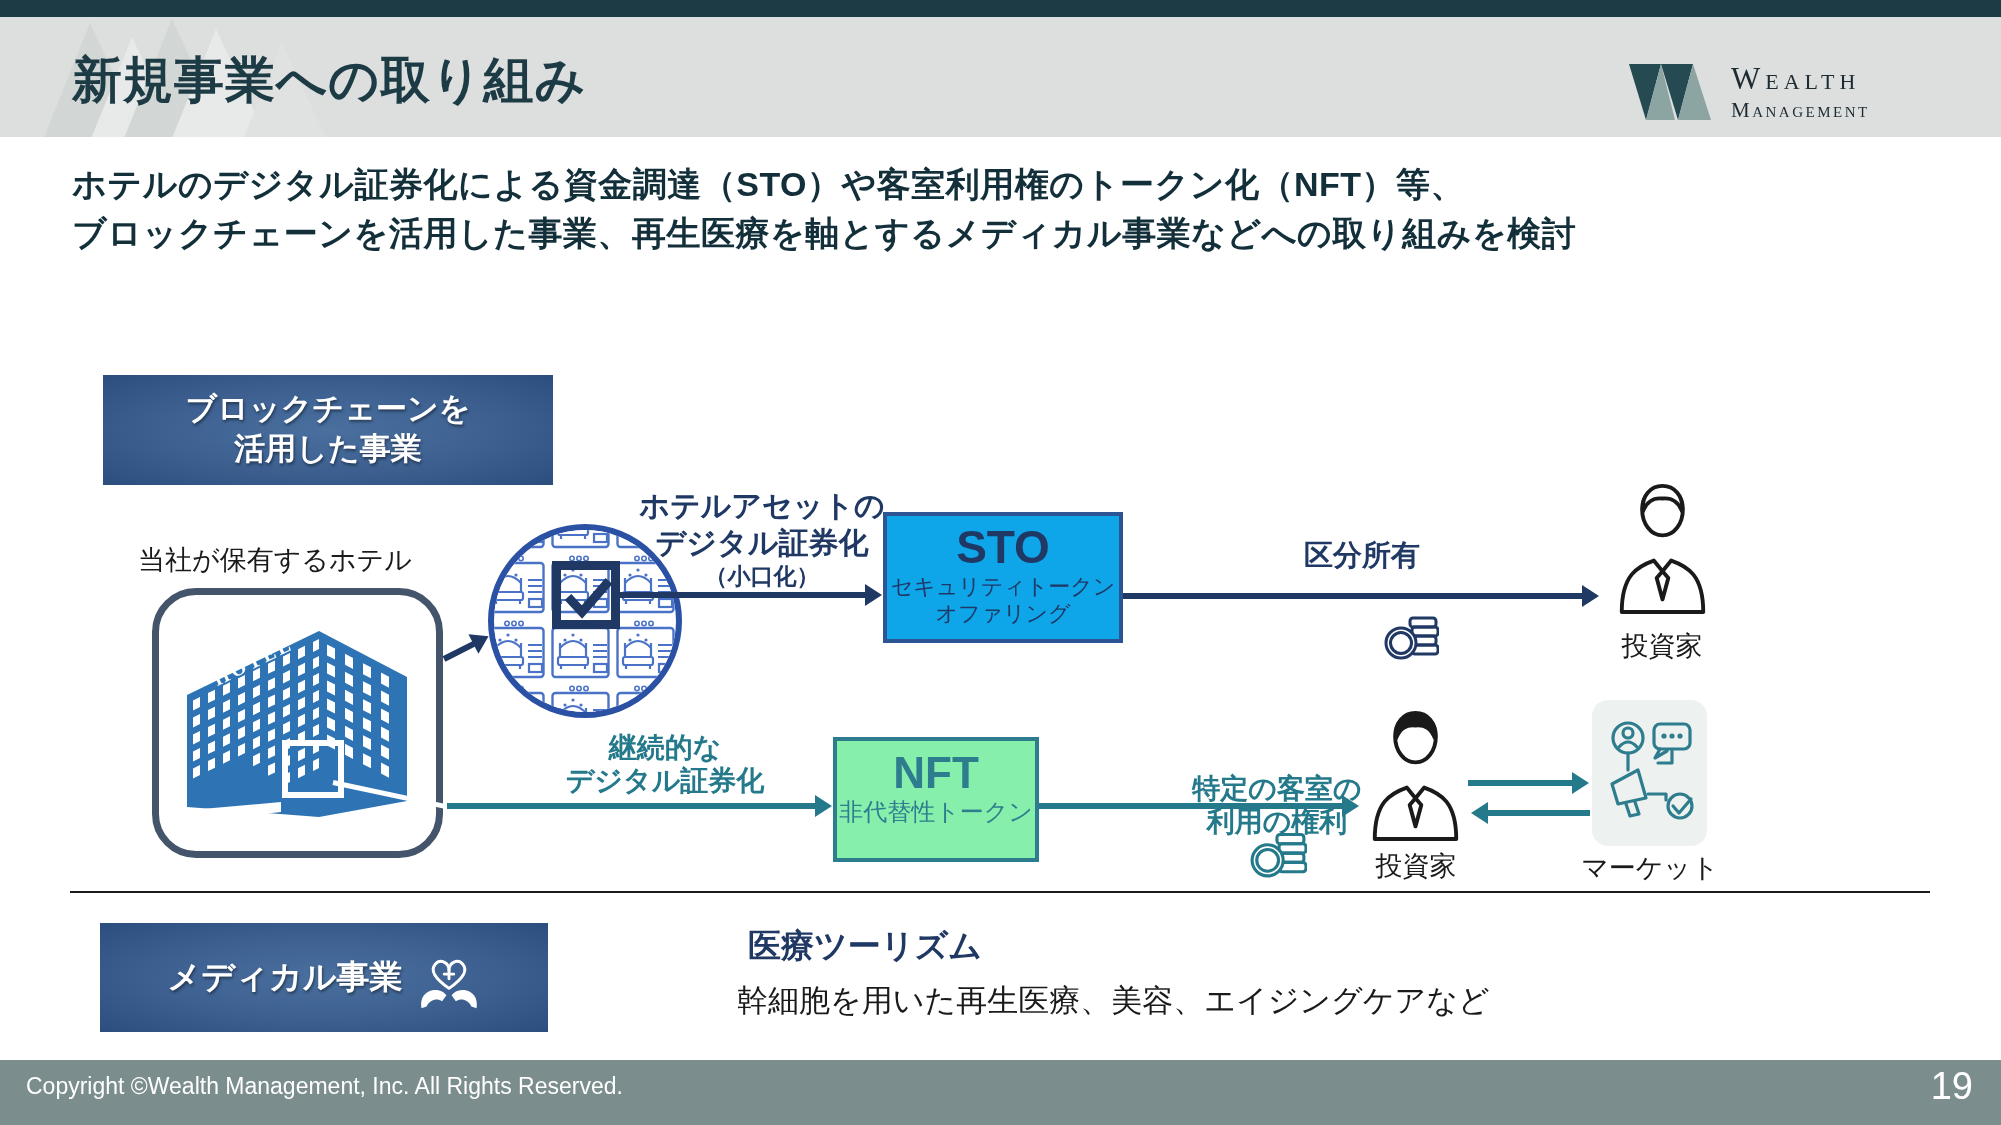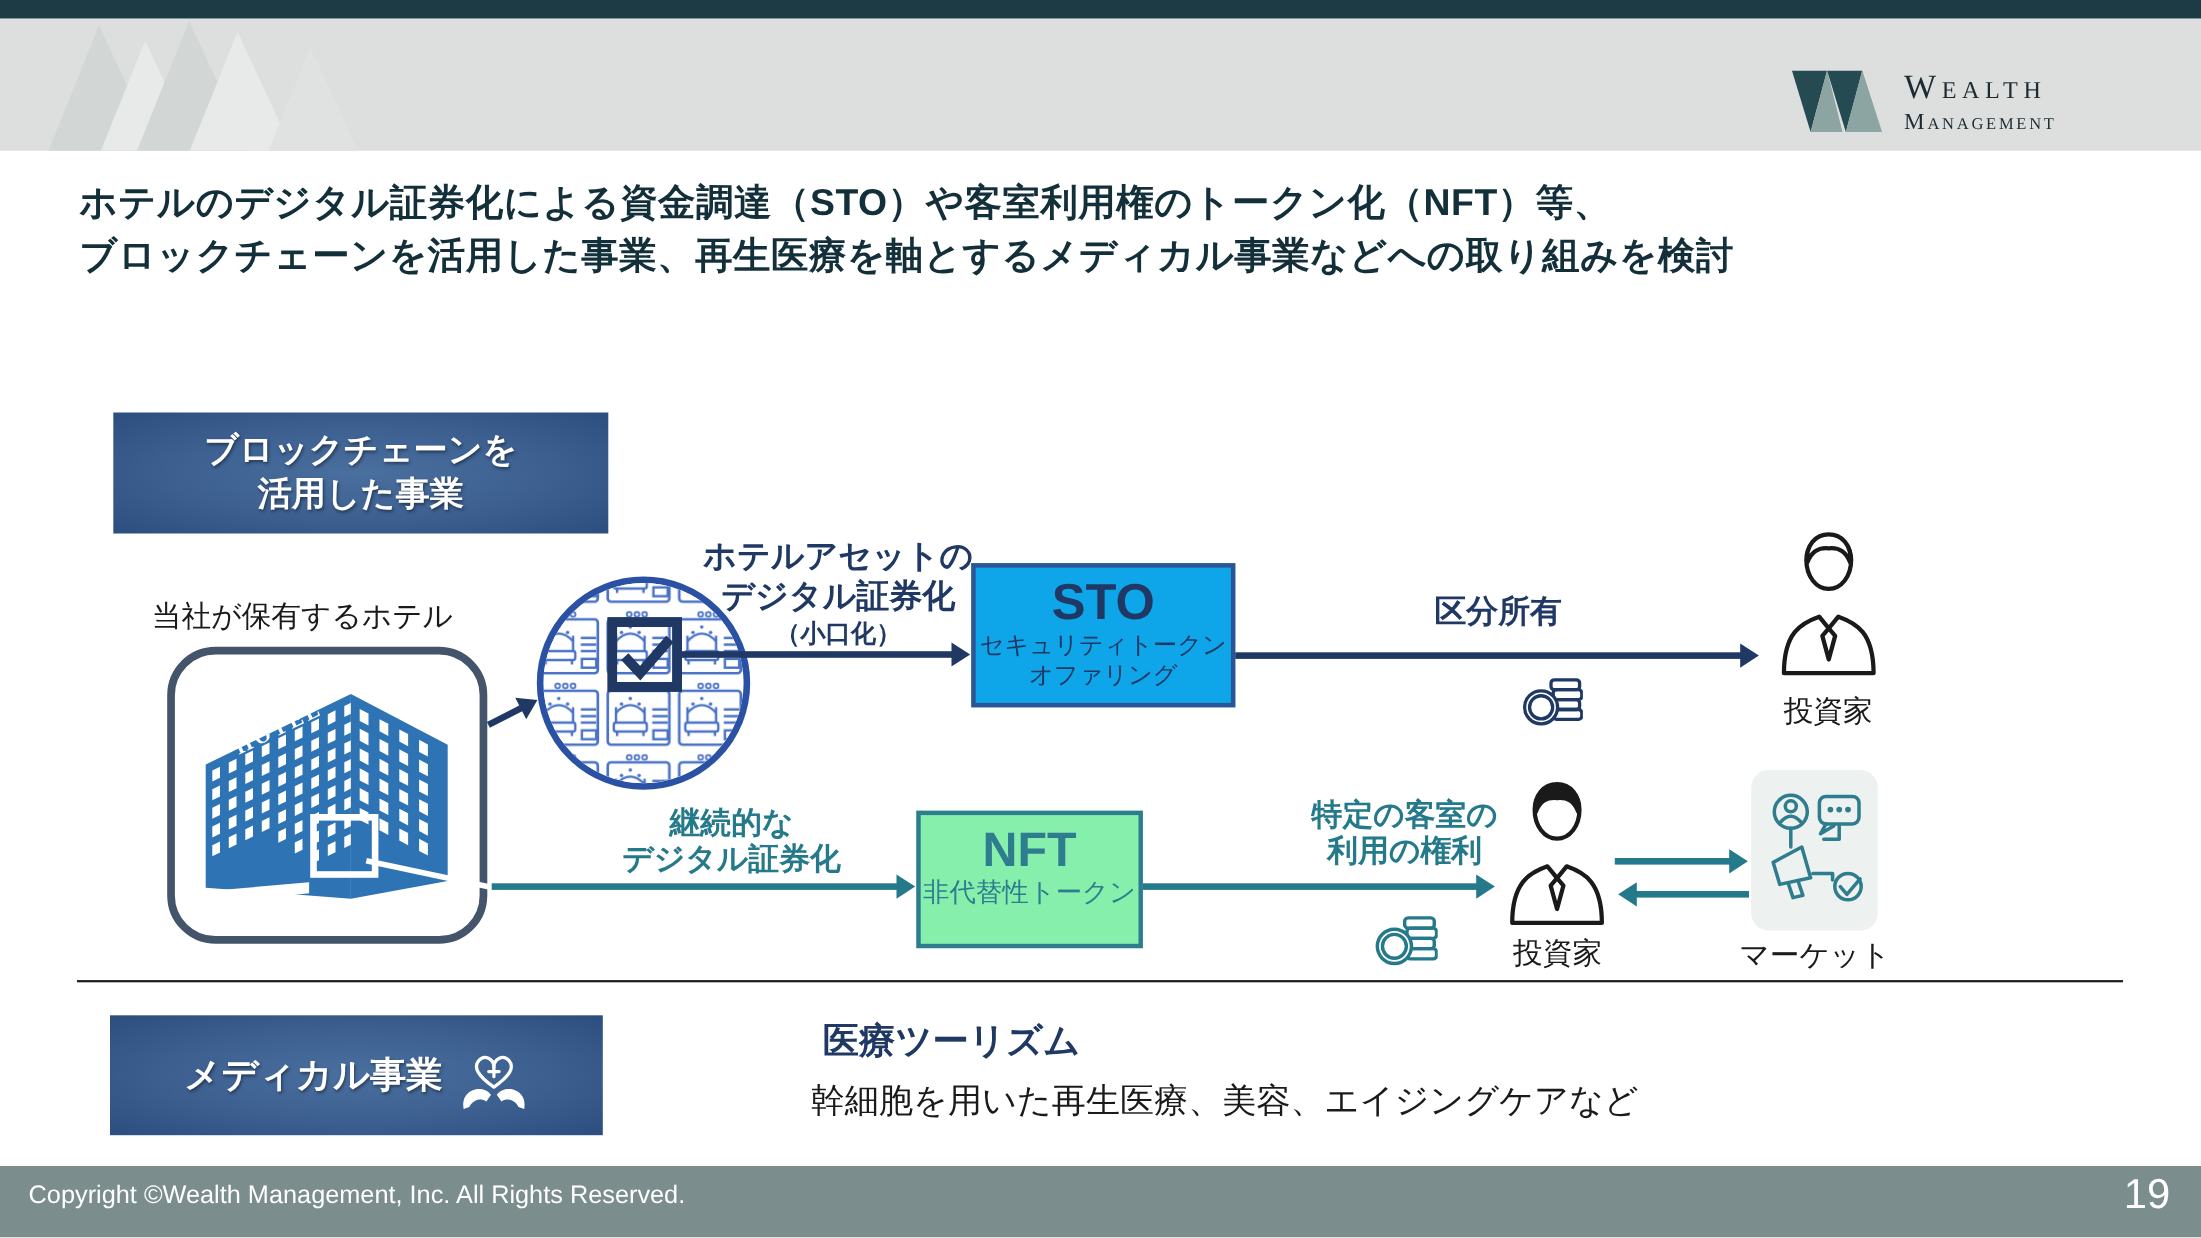--- a/index.html
+++ b/index.html
@@ -28,21 +28,21 @@
   .mag-circle{position:absolute;left:488px;top:524px;width:194px;height:194px;border:6px solid #2b51a5;border-radius:50%;box-sizing:border-box;background:#fff;overflow:hidden;}
   .check-square{position:absolute;left:552px;top:561px;width:68px;height:68px;}
   
   .flabel{position:absolute;text-align:center;font-weight:bold;}
   .navy{color:#1f3864;}
   .teal{color:#24798a;}
   .sto-arrow-label{left:637px;top:487px;width:250px;font-size:30px;line-height:37px;}
   .sto-arrow-label .small{font-size:23px;line-height:30px;}
   .kubun{left:1212px;top:536px;width:300px;font-size:29px;}
   .nft-left{left:540px;top:731px;width:250px;font-size:28px;line-height:33px;}
-  .nft-right{left:1157px;top:724px;width:240px;font-size:28px;line-height:33px;}
+  .nft-right{left:1157px;top:772px;width:240px;font-size:28px;line-height:33px;}
   
   .sto-box{position:absolute;left:883px;top:512px;width:240px;height:131px;background:#0ea5e9;border:4px solid #2e5593;box-sizing:border-box;text-align:center;}
   .sto-box .big{font-size:46px;font-weight:bold;color:#1f3864;line-height:52px;margin-top:5px;}
   .sto-box .sub{font-size:22px;color:#1f3864;line-height:27px;}
   .nft-box{position:absolute;left:833px;top:737px;width:206px;height:125px;background:#86efac;border:4px solid #2e7d8e;box-sizing:border-box;text-align:center;}
   .nft-box .big{font-size:44px;font-weight:bold;color:#2e7d8e;line-height:50px;margin-top:7px;}
   .nft-box .sub{font-size:24px;color:#2e7d8e;line-height:28px;}
   
   .ar{position:absolute;height:6px;}
   .ar.n{background:#1f3864;color:#1f3864;}
@@ -76,20 +76,21 @@
 
   <div class="topbar"></div>
   <div class="header">
     <svg class="wm" width="400" height="120" viewBox="0 0 400 120">
       <polygon points="70,6 4,170 146,170" fill="#d2d6d5"></polygon>
       <polygon points="112,20 46,184 188,184" fill="#e8eaea"></polygon>
       <polygon points="152,2 86,166 228,166" fill="#d2d6d5"></polygon>
       <polygon points="196,12 130,176 272,176" fill="#e8eaea"></polygon>
       <polygon points="262,26 196,190 338,190" fill="#dfe2e1"></polygon>
     </svg>
+    <h1 class="title">新規事業への取り組み</h1>
     <div class="logo">
       <svg width="86" height="56" viewBox="0 0 86 56">
         <polygon points="2,0 34,0 19,56" fill="#264a52"></polygon>
         <polygon points="34,0 19,56 48,56" fill="#8ca4a2"></polygon>
         <polygon points="34,0 66,0 51,56" fill="#264a52"></polygon>
         <polygon points="66,0 51,56 84,56" fill="#8ca4a2"></polygon>
       </svg>
       <div class="logo-text">
         <div class="logo-l1">Wealth</div>
         <div class="logo-l2">Management</div>

